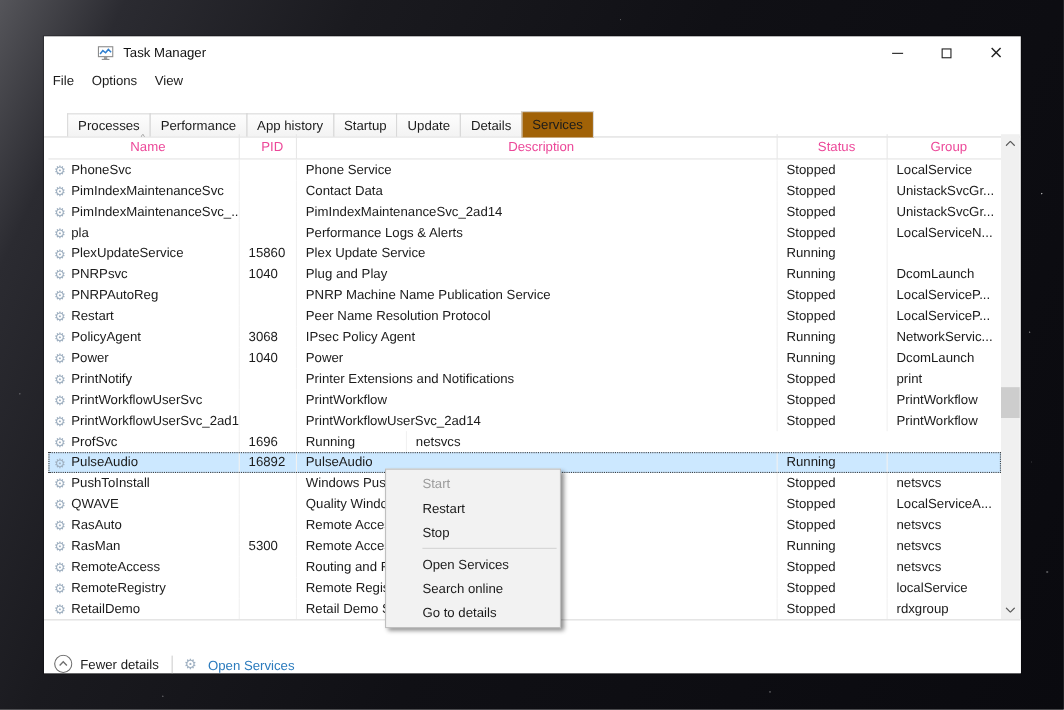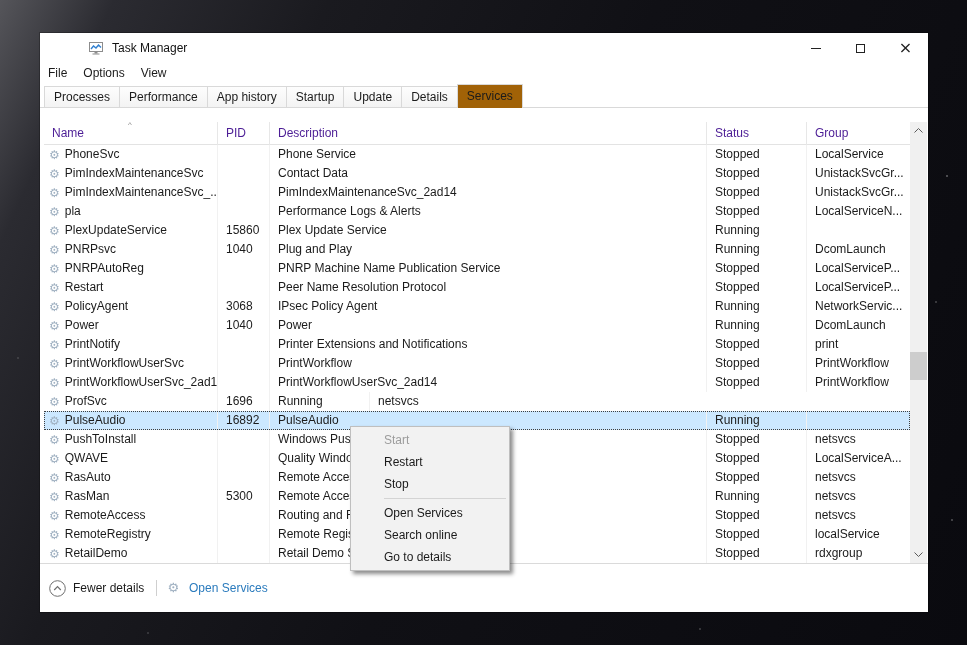--- a/index.html
+++ b/index.html
@@ -32,49 +32,49 @@
   .title-text { margin-left:8px; font-size:12px; color:#111; }
   .caption-buttons { position:absolute; right:0; top:0; height:30px; display:flex; }
   .cap-btn { width:45px; height:30px; display:flex; align-items:center; justify-content:center; }
   .glyph-min { width:10px; height:1px; background:#222; }
   .glyph-max { width:9px; height:9px; border:1px solid #222; }
   .glyph-close { font-size:16px; line-height:16px; color:#222; font-family:"DejaVu Sans",sans-serif; }
   
   .menubar { height:22px; display:flex; align-items:flex-end; padding-left:8px; }
   .menu-item { padding:0 9px 0 0; margin-right:7px; color:#1b1b1b; height:22px; line-height:20px; }
   
-  .tabstrip { height:23px; display:flex; align-items:flex-end; padding-left:4px; border-bottom:1px solid #d9d9d9; margin-top:0; }
+  .tabstrip { height:23px; display:flex; align-items:flex-end; padding-left:21px; border-bottom:1px solid #d9d9d9; margin-top:17px; }
   .tab {
     height:21px; line-height:20px; padding:0 9px; border:1px solid #d9d9d9; border-bottom:none;
     background:linear-gradient(#fdfdfd,#f3f3f3); margin-right:-1px; color:#1b1b1b; position:relative;
   }
   .tab.active {
     height:24px; line-height:22px; background:#a16207; z-index:3; margin-bottom:-1px;
   }
   
   .listview { position:absolute; left:4px; top:89px; width:866px; height:441px; }
   .lv-header { display:flex; height:23px; border-bottom:1px solid #e3e3e3; position:relative; }
-  .hcell { height:23px; line-height:22px; padding-left:8px; border-right:1px solid #e7e7e7; color:#4c1d95; overflow:hidden; white-space:nowrap; }
+  .hcell { height:23px; line-height:22px; padding-left:8px; border-right:1px solid #e7e7e7; color:#ec4899; overflow:hidden; white-space:nowrap;text-align:center; }
   .sort-glyph { position:absolute; left:84px; top:-2px; font-size:8px; color:#8a8a8a; transform:scaleY(.8); }
   .col-name{width:174px;} .col-pid{width:52px;} .col-desc{width:437px;} .col-status{width:100px;} .col-group{width:103px; border-right:none;}
   .lv-rows { position:relative; }
   .lv-row { display:flex; height:19px; line-height:19px; }
   .lv-row .cell { overflow:hidden; white-space:nowrap; padding-left:8px; border-right:1px solid #f1f1f1; height:19px; }
   .lv-row .cell.col-group { border-right:none; }
   .lv-row.selected { background:#cce8ff; outline:1px dotted #3f3f3f; outline-offset:-1px; }
   .name-cell { display:flex; align-items:center; padding-left:5px !important; }
   .svc-gear { font-family:"DejaVu Sans",sans-serif; font-size:12px; color:#9fb0c1; margin-right:5px; line-height:12px; }
   
   .scrollbar { position:absolute; right:1px; top:89px; width:17px; height:441px; background:#f0f0f0; }
   .sb-arrow { position:absolute; left:0; width:17px; height:17px; display:flex; align-items:center; justify-content:center; }
   .sb-arrow svg { display:block; }
   .sb-up { top:0; } .sb-down { bottom:0; }
   .sb-thumb { position:absolute; left:0; top:230px; width:17px; height:28px; background:#cdcdcd; }
   
-  .footer { position:absolute; left:0; bottom:0; width:100%; height:49px; border-top:1px solid #dadada; display:flex; align-items:center; background:#fff; }
+  .footer { position:absolute; left:0; bottom:0; width:100%; height:49px; border-top:1px solid #dadada; display:flex; align-items:flex-end; background:#fff; }
   .fewer-details { display:flex; align-items:center; margin-left:9px; }
   .fd-text { margin-left:7px; color:#1b1b1b; }
   .footer-divider { width:1px; height:16px; background:#cfcfcf; margin:0 10px 0 12px; }
   .open-services-link { display:flex; align-items:center; }
   .open-services-link .svc-gear { font-size:13px; }
   .link-text { margin-left:5px; }
   
   .context-menu {
     position:absolute; left:310px; top:393px; width:160px;
     background:#f2f2f2; border:1px solid #bfbfbf; padding:2px 0;

